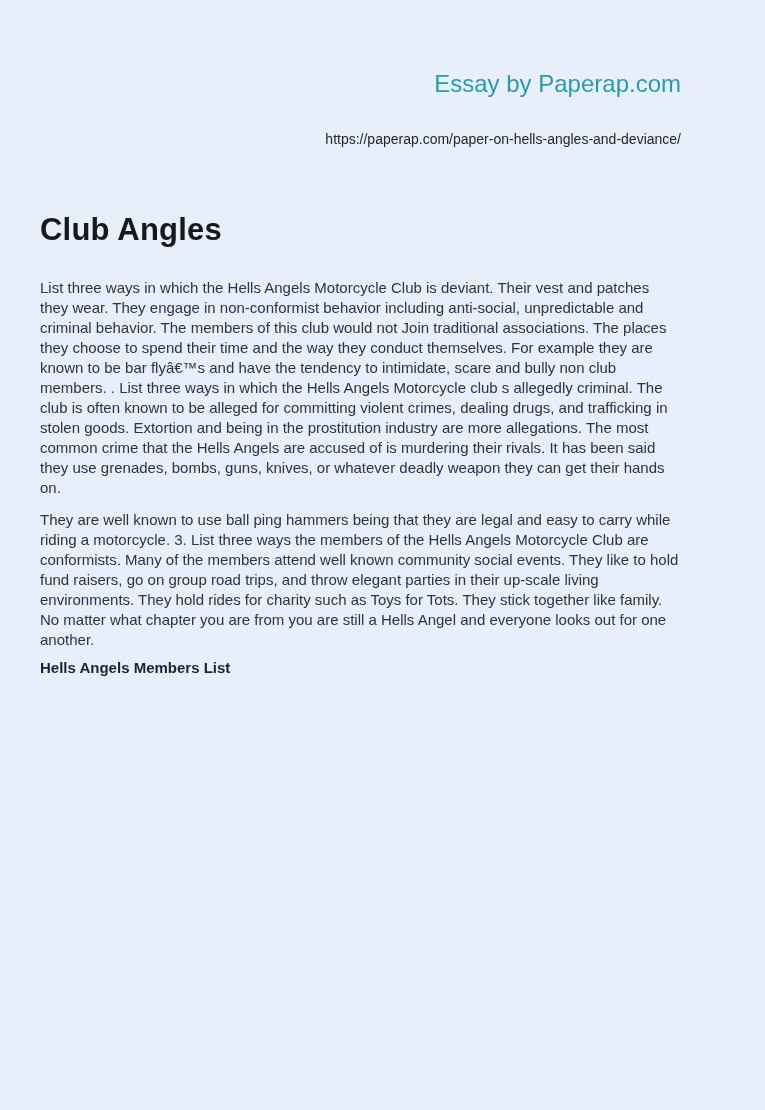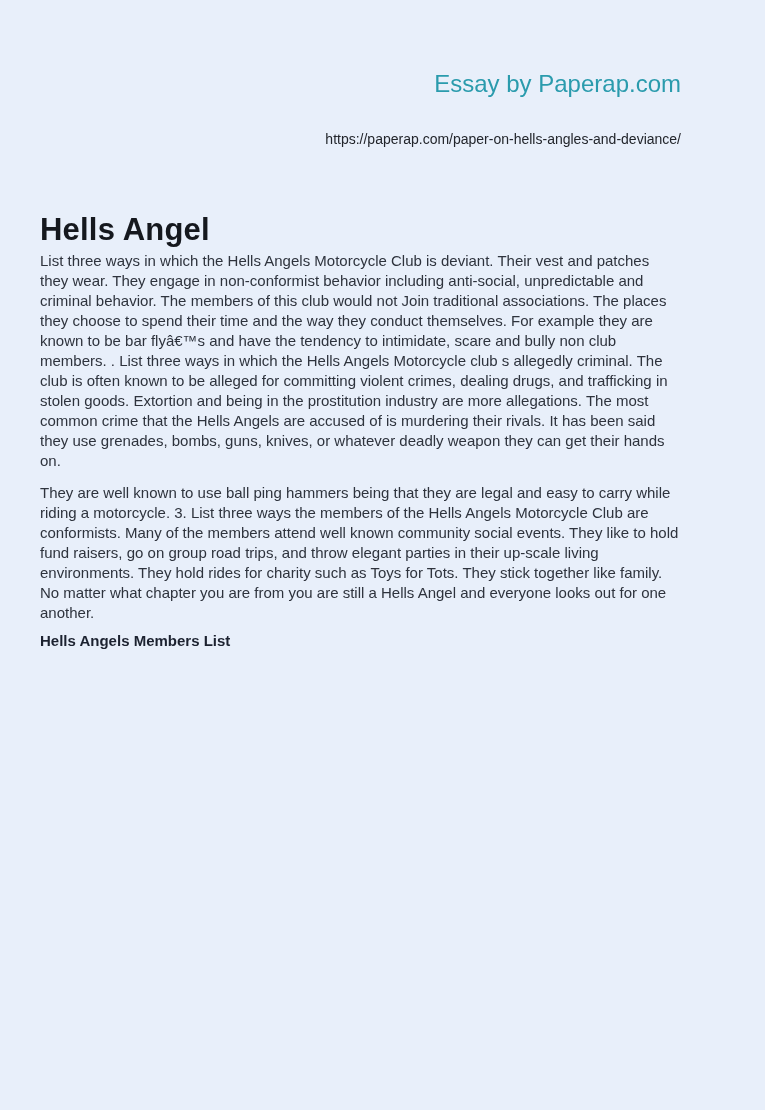--- a/index.html
+++ b/index.html
@@ -37,20 +37,21 @@
   }
   .title {
     margin-top: 59px;
     font-size: 31px;
     line-height: 42px;
     font-weight: 700;
     color: #15181e;
     letter-spacing: 0.2px;
   }
   .para {
+    margin-top: 27px;
     font-size: 15px;
     line-height: 20px;
     color: #2e333d;
   }
   .para + .para {
     margin-top: 12px;
   }
   .subheading {
     margin-top: 8px;
     font-size: 15px;
@@ -62,21 +63,21 @@
 </head>
 <body>
 
 <div class="page">
 
   <div class="doc-header">
     <span class="brand">Essay by Paperap.com</span>
     <div class="url">https://paperap.com/paper-on-hells-angles-and-deviance/</div>
   </div>
 
-  <h1 class="title">Hells Angel</h1>
+  <h1 class="title">Club Angles</h1>
 
   <p class="para">List three ways in which the Hells Angels Motorcycle Club is deviant. Their vest and patches they wear. They engage in non-conformist behavior including anti-social, unpredictable and criminal behavior. The members of this club would not Join traditional associations. The places they choose to spend their time and the way they conduct themselves. For example they are known to be bar flyâ€™s and have the tendency to intimidate, scare and bully non club members. . List three ways in which the Hells Angels Motorcycle club s allegedly criminal. The club is often known to be alleged for committing violent crimes, dealing drugs, and trafficking in stolen goods. Extortion and being in the prostitution industry are more allegations. The most common crime that the Hells Angels are accused of is murdering their rivals. It has been said they use grenades, bombs, guns, knives, or whatever deadly weapon they can get their hands on.</p>
 
   <p class="para">They are well known to use ball ping hammers being that they are legal and easy to carry while riding a motorcycle. 3. List three ways the members of the Hells Angels Motorcycle Club are conformists. Many of the members attend well known community social events. They like to hold fund raisers, go on group road trips, and throw elegant parties in their up-scale living environments. They hold rides for charity such as Toys for Tots. They stick together like family. No matter what chapter you are from you are still a Hells Angel and everyone looks out for one another.</p>
 
   <h2 class="subheading">Hells Angels Members List</h2>
 
 </div>
 
 </body></html>

